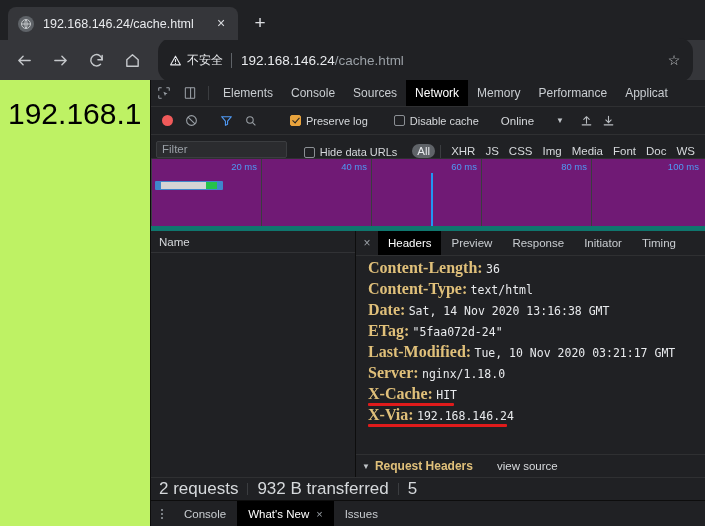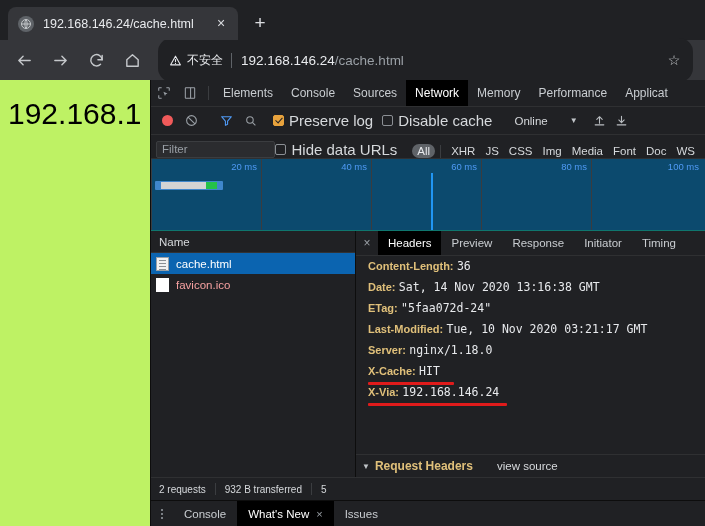--- a/index.html
+++ b/index.html
@@ -143,21 +143,21 @@
   }
   .cbx.checked {
     background: #e8a33d; border-color: #e8a33d;
     position: relative;
   }
   .cbx.checked::after {
     content: ""; position: absolute; left: 3px; top: 0px;
     width: 3px; height: 6px; border: solid #202124;
     border-width: 0 1.6px 1.6px 0; transform: rotate(42deg);
   }
-  .cbx-lbl { display: flex; align-items: center; margin-right: 9px; color:#d6d9dc; font-size: 15px; white-space: nowrap; }
+  .cbx-lbl { display: flex; align-items: center; margin-right: 9px; color:#d6d9dc; font-size: 11px; white-space: nowrap; margin-left: 17px; }
   .throttle { display:flex; align-items:center; color:#d6d9dc; font-size:11.5px; margin-left:2px; }
   .throttle .caret { margin-left: 22px; color:#c0c4c8; font-size: 8px; }
   .arrow-btn { width: 22px; display:flex; align-items:center; justify-content:center; color:#b9bdc1; }
   .arrow-btn svg { width: 13px; height: 13px; }
 
   .dt-filterbar {
     height: 24px; display: flex; align-items: flex-end;
     border-bottom: 1px solid #2f3032; padding: 0 5px; flex: 0 0 24px;
   }
   .filter-input {
@@ -171,21 +171,21 @@
   .vsep { width: 1px; height: 13px; background: #3b3d40; margin: 0 5px; flex: 0 0 1px; }
 
   .dt-checkrow {
     height: 22px; display: flex; align-items: center;
     border-bottom: 1px solid #2f3032; padding: 0 8px; flex: 0 0 22px;
   }
 
   
   .dt-overview {
     height: 72px; flex: 0 0 72px; position: relative;
-    background: #0c4a6e; border-bottom: 1px solid #0f766e; overflow: hidden;
+    background: #701a75; border-bottom: 5px solid #0f766e; overflow: hidden;
   }
   .ov-col {
     position: absolute; top: 0; bottom: 0; width: 1px; background: #3a3c3f;
   }
   .ov-lbl {
     position: absolute; top: 2px; font-size: 9.5px; color: #4f9af5;
     transform: translateX(-100%); padding-right: 4px; white-space: nowrap;
   }
   .ov-bar {
     position: absolute; left: 4px; top: 22px; width: 68px; height: 9px;
@@ -227,37 +227,37 @@
   .detail-tabs {
     height: 25px; flex: 0 0 25px; display: flex; align-items: stretch;
     border-bottom: 1px solid #2f3032;
   }
   .dclose { width: 22px; display:flex; align-items:center; justify-content:center; color:#9aa0a6; font-size: 12px; }
   .dtab { padding: 0 10px; display:flex; align-items:center; font-size: 11.5px; color:#c9cdd1; white-space:nowrap; }
   .dtab.active { background:#000; color:#fff; }
 
   .hdr-scroll { flex: 1 1 auto; overflow: hidden; position: relative; padding: 3px 0 0 12px; }
   .hdr-row { height: 21px; position: relative; }
-  .hk { color: #e0c07a; font-weight: bold; font-family: Liberation Sans, sans-serif; font-size: 11px; }
+  .hk { color: #e0c07a; font-weight: bold; font-family: Liberation Serif, serif; font-size: 16px; }
   .hv { color: #e8eaed; font-family: "DejaVu Sans Mono", monospace; font-size: 11.5px; margin-top: 20px; }
   .annot-ul {
     position: absolute; height: 3px; background: #e01b1b; border-radius: 1px;
   }
 
   .detail-foot {
     flex: 0 0 23px; height: 23px; display: flex; align-items: center;
     border-top: 1px solid #2f3032; padding-left: 6px;
   }
   .tri { color:#c0c4c8; font-size: 8px; margin-right: 5px; }
   .foot-title { color:#e0c07a; font-weight: bold; font-size: 12px; }
   .viewsrc { color:#d6d9dc; font-size: 11.5px; margin-left: 24px; }
 
   .dt-status {
     height: 23px; flex: 0 0 23px; display: flex; align-items: center;
-    border-top: 1px solid #2f3032; font-size: 10px; color: #d6d9dc;
+    border-top: 1px solid #2f3032; font-size: 17px; color: #d6d9dc;
     padding-left: 8px; position: relative;
   }
   .st-item { white-space: nowrap; }
   .st-sep { width:1px; height:12px; background:#3b3d40; margin:0 9px; flex:0 0 1px; }
 
   .dt-drawer {
     height: 26px; flex: 0 0 26px; display: flex; align-items: stretch;
     border-top: 1px solid #0d0d0d; background: #202124;
   }
   .kebab { width: 22px; display:flex; align-items:center; justify-content:center; color:#9aa0a6; }
@@ -448,48 +448,42 @@
       </div>
       <div class="ov-playhead" style="left:280px"></div>
     </div>
 
     <div class="dt-main">
 
       <div class="req-panel">
         <div class="req-head">
           <span>Name</span>
         </div>
-        <div class="req-list">
-          <div class="req-row sel">
-            <span class="ricon doc"></span>
-            <span class="req-name">cache.html</span>
-          </div>
-          <div class="req-row">
-            <span class="ricon blank"></span>
-            <span class="req-name err">favicon.ico</span>
-          </div>
-        </div>
       </div>
 
       <div class="detail-panel">
         <div class="detail-tabs">
           <div class="dclose">×</div>
           <div class="dtab active">Headers</div>
           <div class="dtab">Preview</div>
           <div class="dtab">Response</div>
           <div class="dtab">Initiator</div>
           <div class="dtab">Timing</div>
         </div>
 
         <div class="hdr-scroll">
           <div class="hdr-row">
             <span class="hk">Content-Length:</span>
             <span class="hv">36</span>
           </div>
           <div class="hdr-row">
+            <span class="hk">Content-Type:</span>
+            <span class="hv">text/html</span>
+          </div>
+          <div class="hdr-row">
             <span class="hk">Date:</span>
             <span class="hv">Sat, 14 Nov 2020 13:16:38 GMT</span>
           </div>
           <div class="hdr-row">
             <span class="hk">ETag:</span>
             <span class="hv">"5faa072d-24"</span>
           </div>
           <div class="hdr-row">
             <span class="hk">Last-Modified:</span>
             <span class="hv">Tue, 10 Nov 2020 03:21:17 GMT</span>

